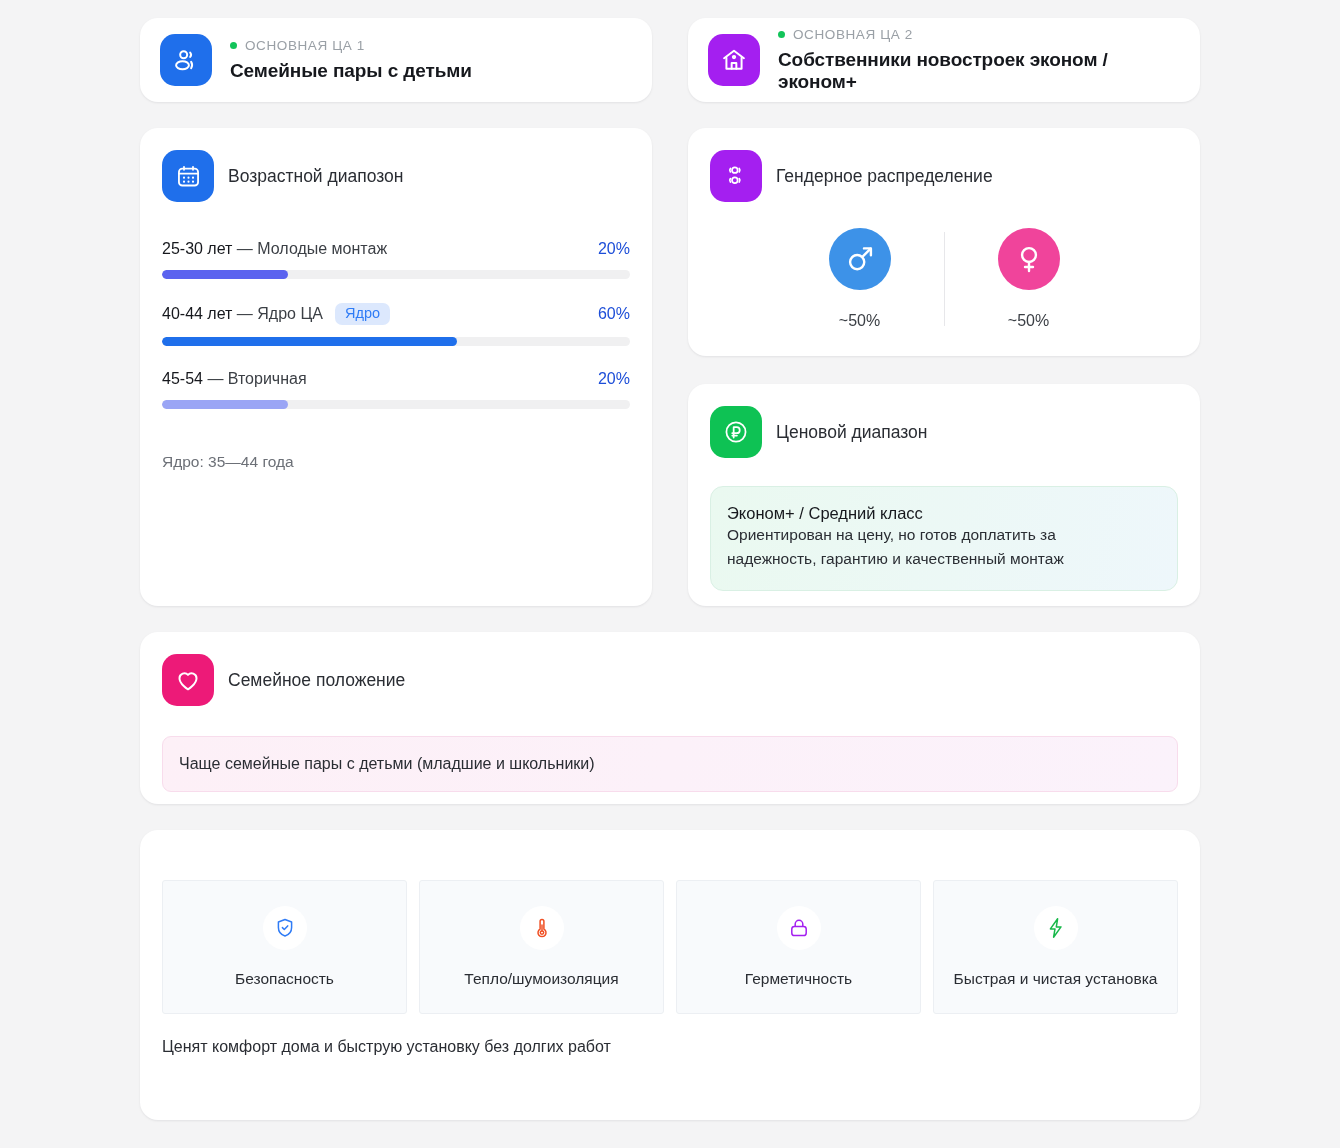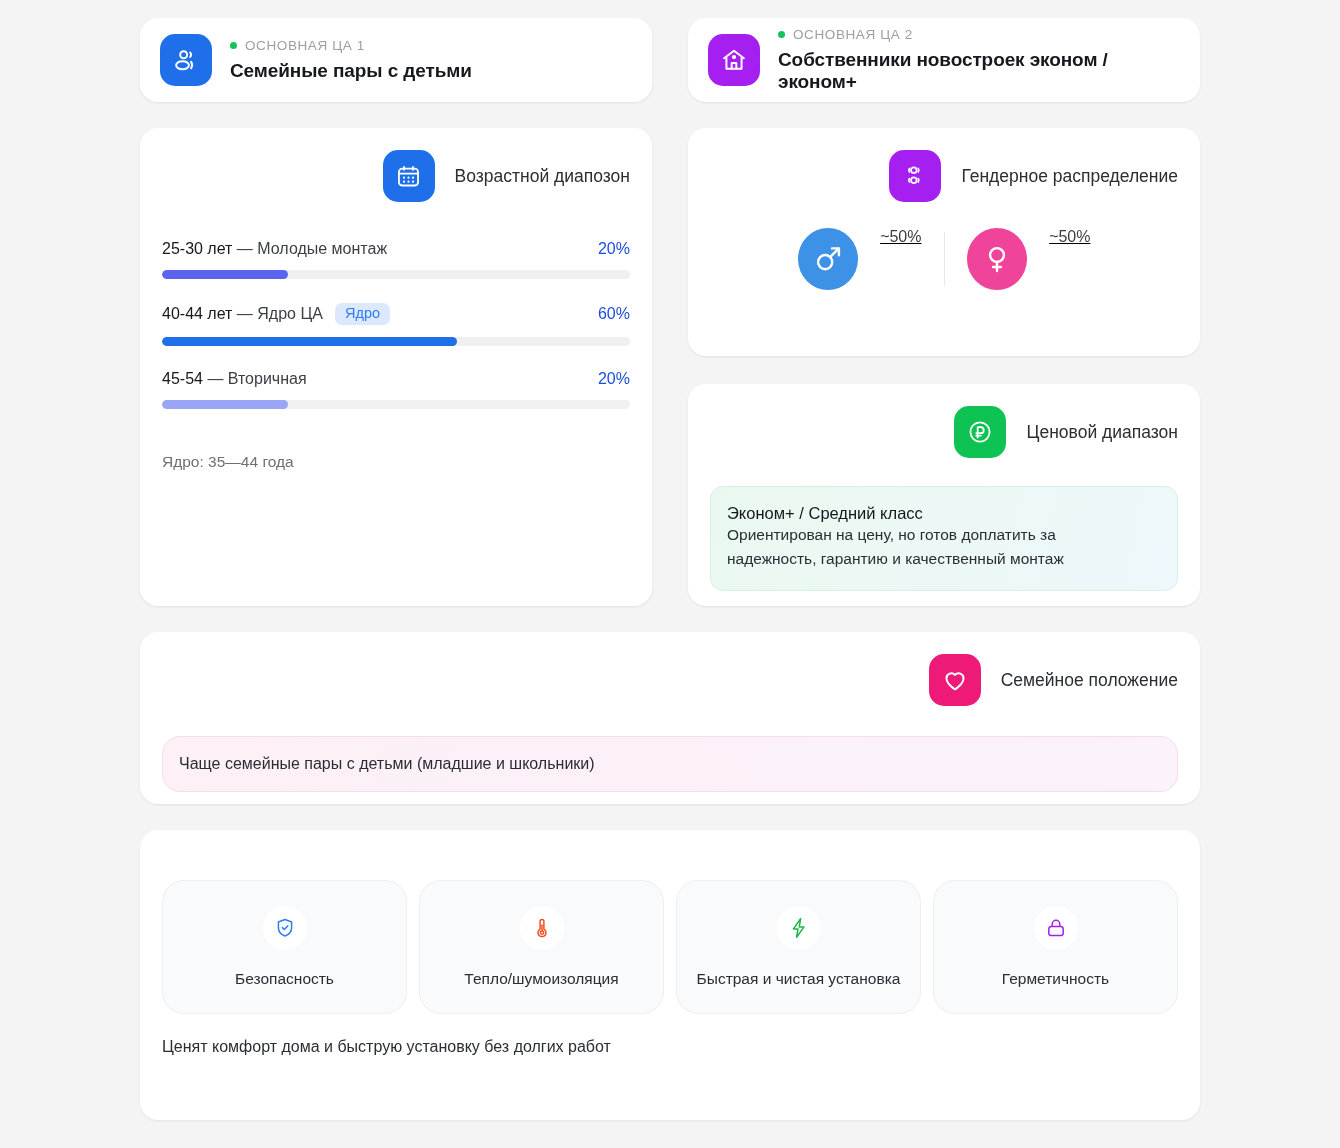--- a/index.html
+++ b/index.html
@@ -56,21 +56,21 @@
   }
   .tile svg { display: block; }
   .tile-blue   { background: #1f6feb; }
   .tile-purple { background: #a41ff0; }
   .tile-green  { background: #0ec254; }
   .tile-pink   { background: #ed1a78; }
   .tile-red    { background: #d93a11; }
 
   
   .hcard { padding: 22px 22px 24px 22px; }
-  .hcard-head { display: flex; align-items: center; gap: 20px; justify-content: flex-end; }
+  .hcard-head { display: flex; align-items: center; gap: 14px; }
   .hcard-title { font-size: 17.5px; color: #2a2d33; font-weight: 400; }
 
   
   .age-card { height: 478px; }
   .age-list { margin-top: 38px; }
   .age-row { margin-bottom: 24px; }
   .age-row:last-of-type { margin-bottom: 0; }
   .age-row-top {
     display: flex; align-items: center; justify-content: space-between;
     margin-bottom: 12px;
@@ -92,21 +92,21 @@
   .fill-light  { background: #9aa5f5; }
   .age-note { margin-top: 44px; font-size: 15.5px; color: #6c7077; }
 
   
   .gender-card { height: 228px; }
   .gender-wrap {
     display: flex; align-items: stretch; justify-content: center;
     gap: 0; margin-top: 26px;
   }
   .gender-col {
-    width: 124px; display: flex; flex-direction: row; gap: 22px; text-decoration: underline;
+    width: 124px; display: flex; flex-direction: column; align-items: center; gap: 22px;
   }
   .gender-sep { width: 1px; background: #e7e7ea; margin: 4px 22px; }
   .circle {
     width: 62px; height: 62px; border-radius: 50%;
     display: flex; align-items: center; justify-content: center;
   }
   .circle-male   { background: #3d92e8; }
   .circle-female { background: #f0449b; }
   .gender-pct { font-size: 16px; color: #3b3f45; }
 
@@ -122,35 +122,35 @@
   .price-strong { font-size: 16.5px; color: #16181d; }
   .price-text { font-size: 15.5px; color: #2a2d33; line-height: 1.55; max-width: 400px; }
 
   
   .wide { width: 1060px; }
   .family-card { margin-top: 26px; height: 172px; }
   .family-box {
     margin-top: 30px;
     background: linear-gradient(100deg,#fdf0f7 0%, #fbf2fb 100%);
     border: 1px solid #f8dcec;
-    border-radius: 18px;
+    border-radius: 9px;
     padding: 18px 16px;
     font-size: 16px; color: #2a2d33;
   }
 
   
   .prio-card { margin-top: 26px; height: 290px; padding-bottom: 22px; }
   .prio-grid {
     display: grid; grid-template-columns: repeat(4, 1fr); gap: 12px;
     margin-top: 28px;
   }
   .prio-item {
     background: #f8fafc;
     border: 1px solid #eceff3;
-    border-radius: 22px;
+    border-radius: 3px;
     height: 134px;
     display: flex; flex-direction: column; align-items: center; justify-content: center; gap: 20px;
     padding: 0 6px;
   }
   .prio-icon {
     width: 44px; height: 44px; border-radius: 50%; background: #ffffff;
     display: flex; align-items: center; justify-content: center;
   }
   .prio-label { font-size: 15.5px; color: #2a2d33; text-align: center; white-space: nowrap; }
   .prio-note { margin-top: 24px; font-size: 16px; color: #2a2d33; }
@@ -362,35 +362,35 @@
             <path d="M13.9 13.1V5.3a1.9 1.9 0 0 0-3.8 0v7.8a4 4 0 1 0 3.8 0z"></path>
             <circle cx="12" cy="16.6" r="1.7"></circle>
             <path d="M12 9v5.6"></path>
           </svg>
         </div>
         <div class="prio-label">Тепло/шумоизоляция</div>
       </div>
 
       <div class="prio-item">
         <div class="prio-icon">
-          <svg width="24" height="24" viewBox="0 0 24 24" fill="none" stroke="#18b84a" stroke-width="1.5" stroke-linecap="round" stroke-linejoin="round">
-            <path d="M13.6 2.8 6.4 12.9h4.6l-1.4 8.3 7.4-10.3h-4.7l1.3-8.1z"></path>
-          </svg>
-        </div>
-        <div class="prio-label">Быстрая и чистая установка</div>
-      </div>
-
-      <div class="prio-item">
-        <div class="prio-icon">
           <svg width="24" height="24" viewBox="0 0 24 24" fill="none" stroke="#a41ff0" stroke-width="1.5" stroke-linecap="round" stroke-linejoin="round">
             <rect x="4.8" y="10.4" width="14.4" height="9.2" rx="2.6"></rect>
             <path d="M8.2 10.2V8.1a3.8 3.8 0 0 1 7.6 0v2.1"></path>
           </svg>
         </div>
         <div class="prio-label">Герметичность</div>
       </div>
 
+      <div class="prio-item">
+        <div class="prio-icon">
+          <svg width="24" height="24" viewBox="0 0 24 24" fill="none" stroke="#18b84a" stroke-width="1.5" stroke-linecap="round" stroke-linejoin="round">
+            <path d="M13.6 2.8 6.4 12.9h4.6l-1.4 8.3 7.4-10.3h-4.7l1.3-8.1z"></path>
+          </svg>
+        </div>
+        <div class="prio-label">Быстрая и чистая установка</div>
+      </div>
+
     </div>
 
     <div class="prio-note">Ценят комфорт дома и быструю установку без долгих работ</div>
   </div>
 
 </div>
 
 </body></html>

